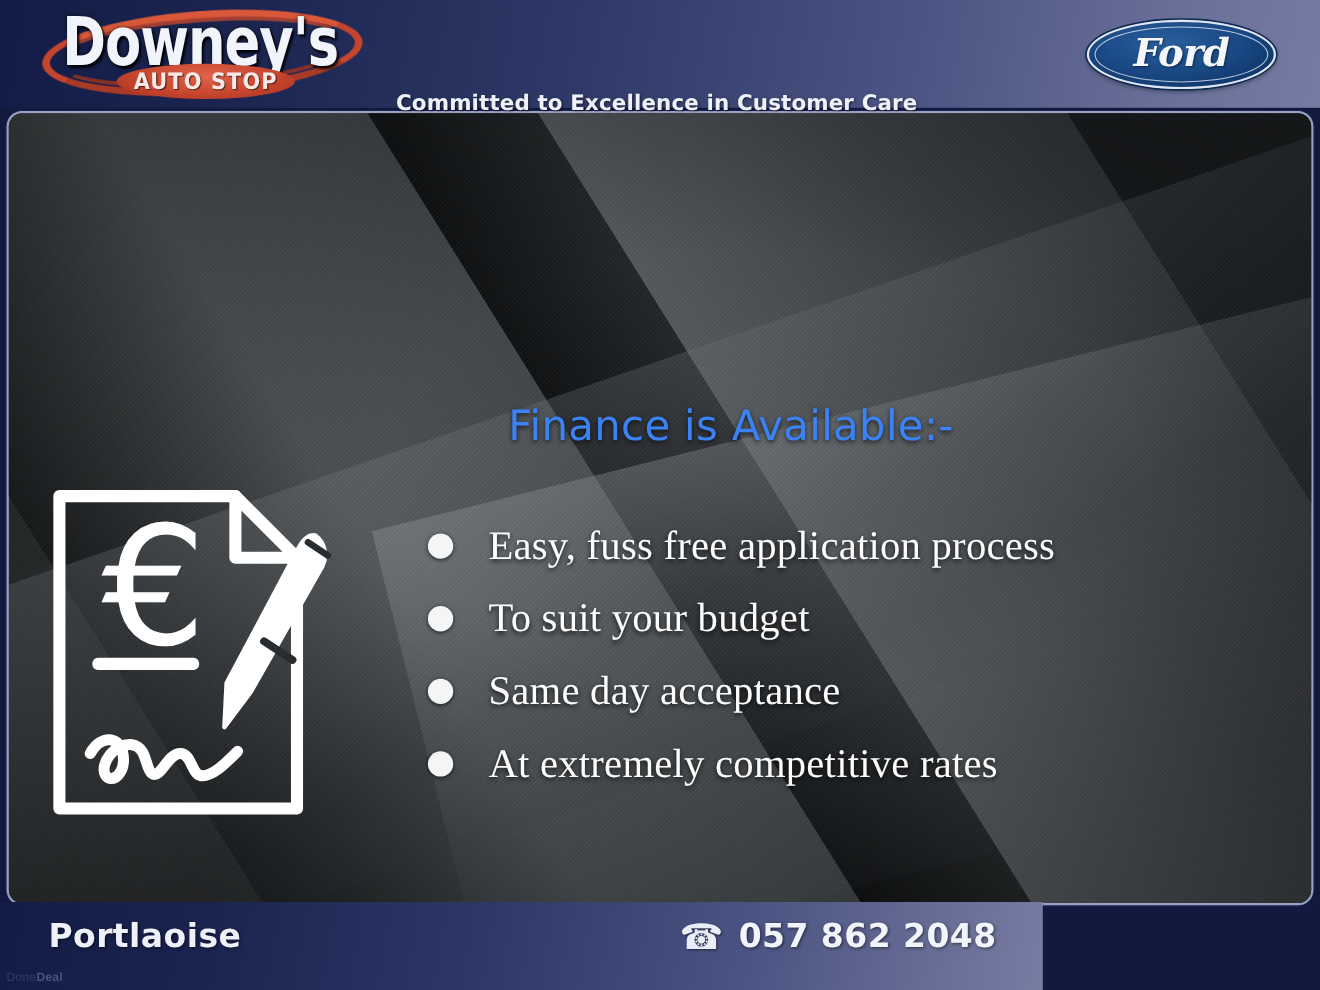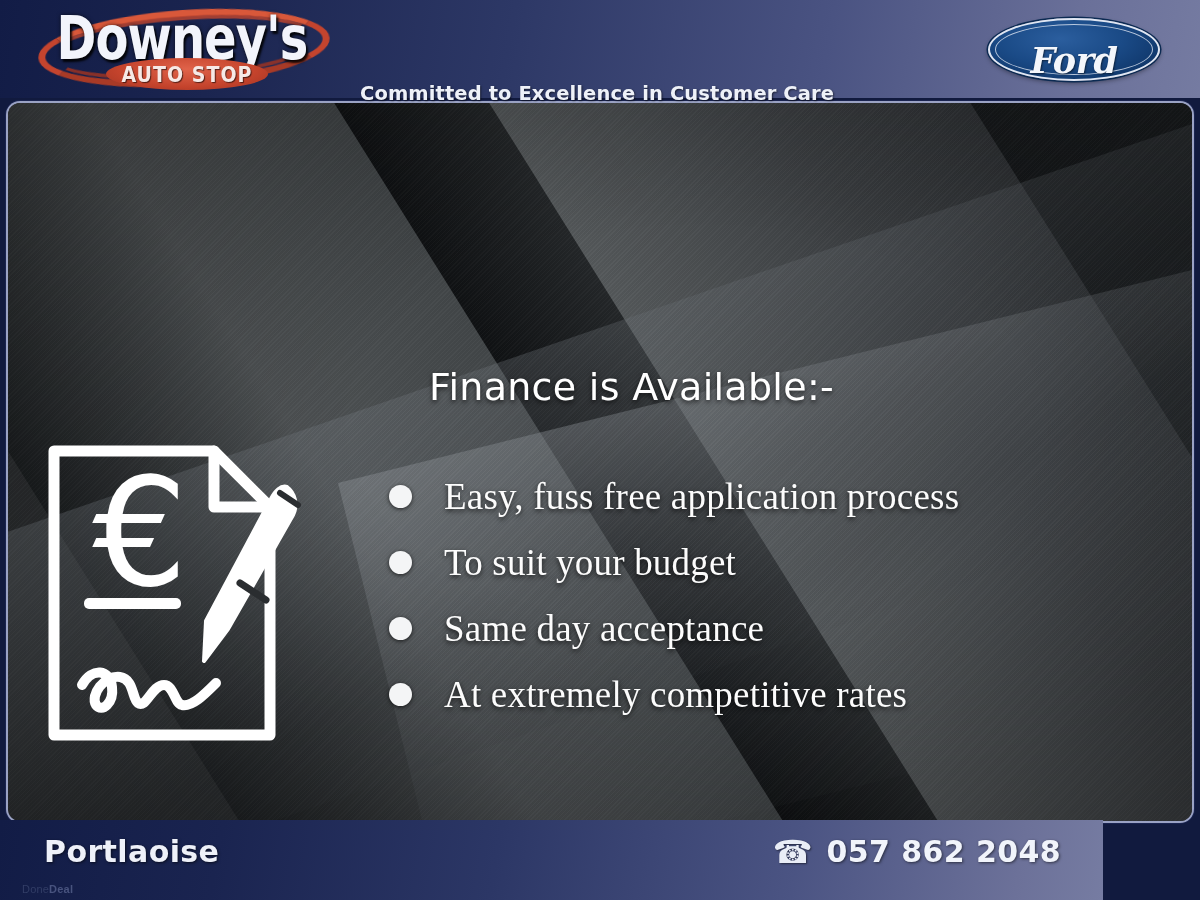--- a/index.html
+++ b/index.html
@@ -142,21 +142,20 @@
     align-items: center;
     justify-content: center;
     font-family: "DejaVu Serif", serif;
     font-style: italic;
     font-weight: bold;
     font-size: 35px;
     color: #f3f6fb;
     letter-spacing: -.5px;
     text-shadow: 1px 1px 2px rgba(0,0,0,.5);
     transform: translateY(-1px);
-    margin-top: 12px;
   }
 
   
   .panel {
     position: absolute;
     left: 8px; top: 103px;
     width: 1184px;
     height: 718px;
     border-radius: 12px;
     overflow: hidden;
@@ -236,26 +235,26 @@
   .doc-icon {
     position: absolute;
     left: 36px; top: 330px;
     width: 260px; height: 320px;
     z-index: 3;
   }
 
   
   .headline {
     position: absolute;
-    left: 421px; top: 262px;
+    left: 454px; top: 262px;
     font-family: "DejaVu Sans", sans-serif;
     font-size: 38px;
     font-weight: normal;
     letter-spacing: .3px;
-    color: #ffffff;
+    color: #3b82f6;
     text-shadow: 0 2px 5px rgba(0,0,0,.7);
     z-index: 3;
     white-space: nowrap;
   }
 
   .bullets {
     position: absolute;
     left: 370px; top: 360px;
     width: 810px;
     z-index: 3;
@@ -285,21 +284,21 @@
     letter-spacing: .2px;
     color: #fcfcfc;
     text-shadow: 0 2px 5px rgba(0,0,0,.75);
     white-space: nowrap;
   }
 
   
   .footer {
     position: absolute;
     left: 0; bottom: 0;
-    width: 1103px;
+    width: 948px;
     height: 80px;
     background: linear-gradient(100deg,
         #121c46 0%,
         #1a2450 20%,
         #2c3766 45%,
         #4b5483 72%,
         #6c7199 92%,
         #767ca2 100%);
     z-index: 5;
   }
@@ -329,21 +328,21 @@
   .phone-num {
     font-family: "DejaVu Sans", sans-serif;
     font-size: 30px;
     font-weight: bold;
     letter-spacing: .4px;
     color: #f1f4fb;
     text-shadow: 1px 1px 3px rgba(0,0,0,.55);
   }
   .watermark {
     position: absolute;
-    left: 22px; bottom: 5px;
+    left: 6px; bottom: 5px;
     font-family: "Liberation Sans", sans-serif;
     font-size: 11px;
     color: #323d66;
     letter-spacing: .2px;
     z-index: 6;
   }
   .watermark b { color: #48537e; }
 </style>
 </head>
 <body>

